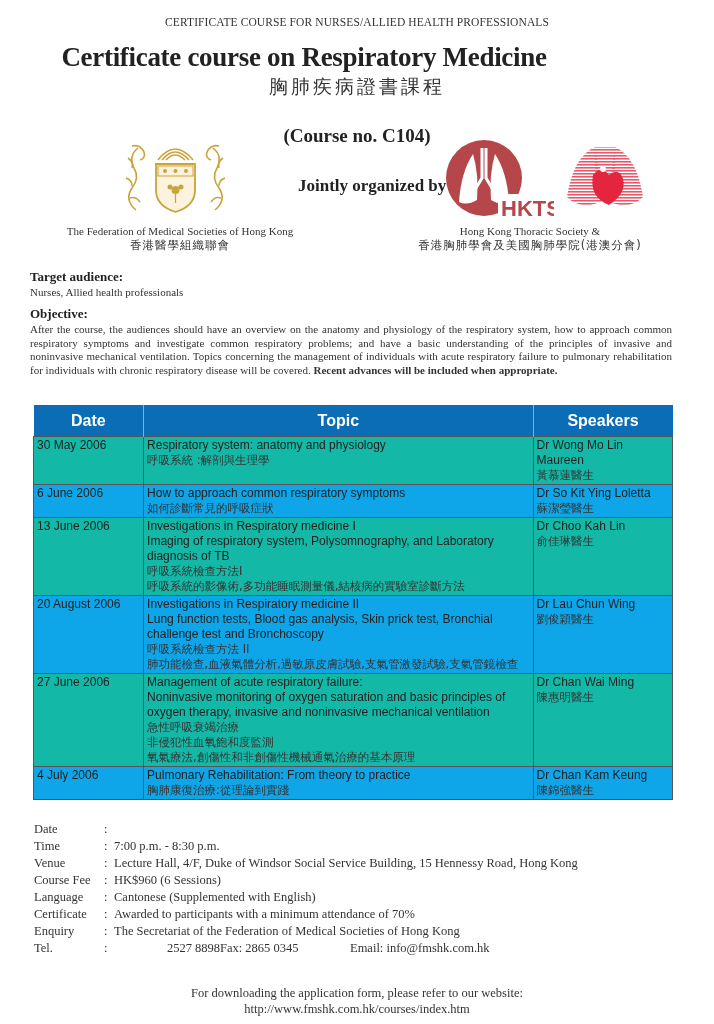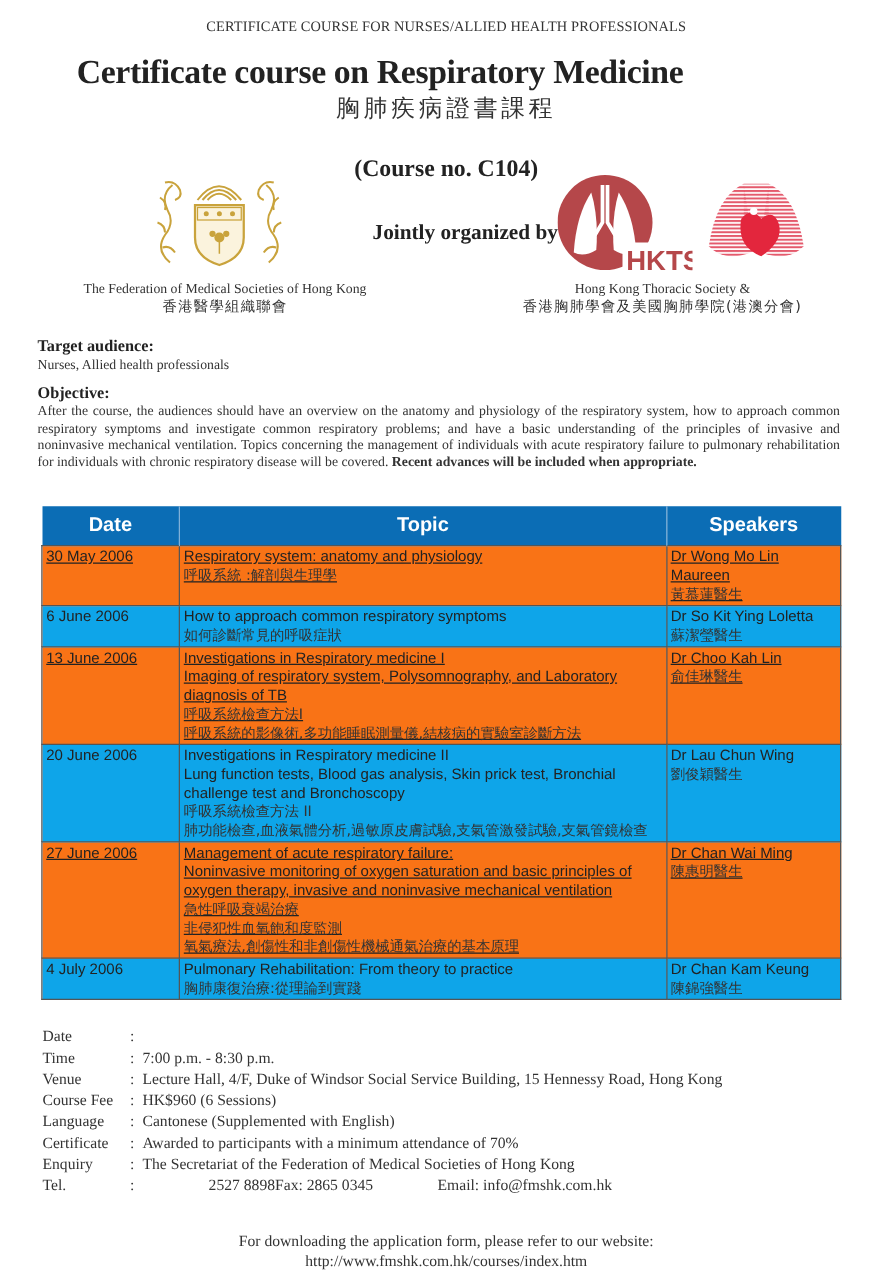--- a/index.html
+++ b/index.html
@@ -21,21 +21,21 @@
   .zh { font-family: "DejaVu Sans", sans-serif; font-size: 11.5px; letter-spacing: 1px; }
 
   .section-head { position: absolute; left: 30px; font-size: 13px; font-weight: bold; color: #222; }
   .section-body { position: absolute; left: 30px; width: 642px; font-size: 11px; color: #333; line-height: 13.5px; text-align: justify; }
 
   table.schedule { position: absolute; top: 405px; left: 33px; width: 640px; border-collapse: collapse; font-family: "Liberation Sans", "DejaVu Sans", sans-serif; }
   table.schedule th { background: #0b6db5; color: #fff; font-size: 16px; font-weight: bold; height: 31px; padding: 0; border-left: 1px solid #7fb0d8; }
   table.schedule th:first-child { border-left: none; }
   table.schedule td { font-size: 12px; color: #222; line-height: 15px; vertical-align: top; padding: 1px 3px 1px 3px; border: 1px solid #555; }
   table.schedule td .zh-line { font-family: "DejaVu Sans", sans-serif; font-size: 11.5px; color: #333; }
-  tr.pink td { background: #f97316; text-decoration: underline; }
+  tr.pink td { background: #14b8a6; }
   tr.green td { background: #0ea5e9; }
   .col-date { width: 108px; }
   .col-topic { width: 383px; }
   .col-speaker { width: 137px; }
 
   .details { position: absolute; top: 821px; left: 34px; font-size: 12.5px; color: #333; line-height: 17px; }
   .details .row { display: flex; height: 17px; }
   .details .k { width: 70px; }
   .details .colon { width: 10px; }
 
@@ -149,21 +149,21 @@
         <div>Imaging of respiratory system, Polysomnography, and Laboratory diagnosis of TB</div>
         <div class="zh-line">呼吸系統檢查方法I</div>
         <div class="zh-line">呼吸系統的影像術,多功能睡眠測量儀,結核病的實驗室診斷方法</div>
       </td>
       <td>
         <div>Dr Choo Kah Lin</div>
         <div class="zh-line">俞佳琳醫生</div>
       </td>
     </tr>
     <tr class="green">
-      <td>20 June 2006</td>
+      <td>20 August 2006</td>
       <td>
         <div>Investigations in Respiratory medicine II</div>
         <div>Lung function tests, Blood gas analysis, Skin prick test, Bronchial challenge test and Bronchoscopy</div>
         <div class="zh-line">呼吸系統檢查方法 II</div>
         <div class="zh-line">肺功能檢查,血液氣體分析,過敏原皮膚試驗,支氣管激發試驗,支氣管鏡檢查</div>
       </td>
       <td>
         <div>Dr Lau Chun Wing</div>
         <div class="zh-line">劉俊穎醫生</div>
       </td>

